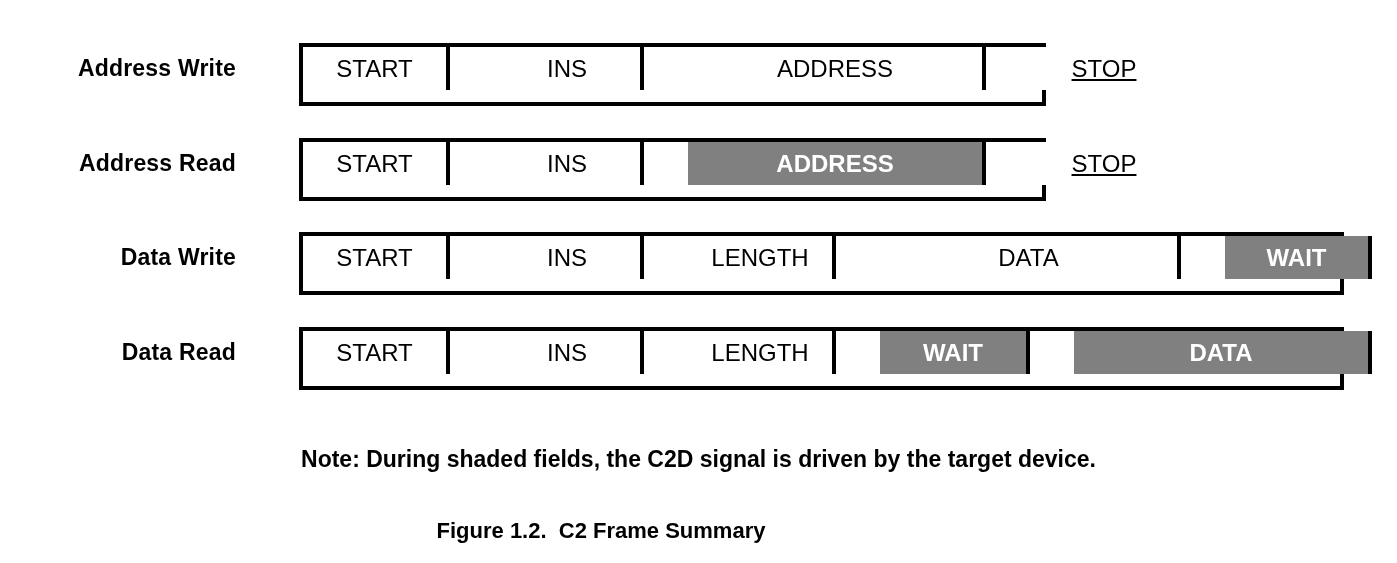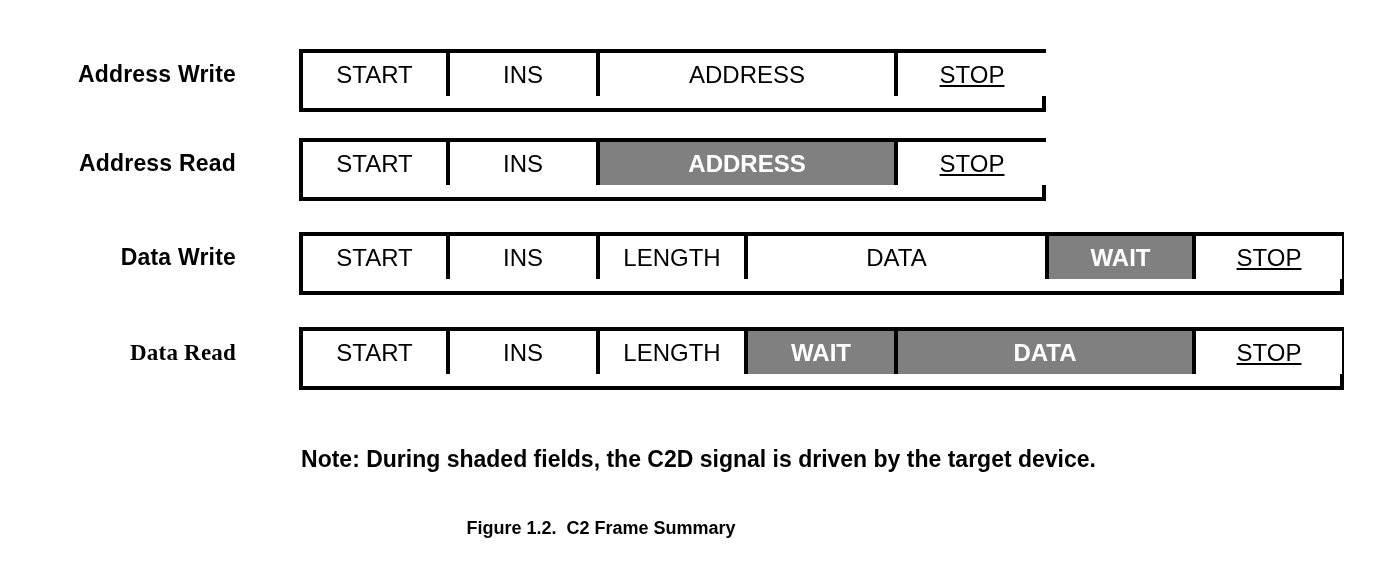--- a/index.html
+++ b/index.html
@@ -41,20 +41,21 @@
   }
   .frame-strip {
     position: absolute;
     top: 0;
     height: 63px;
     box-sizing: border-box;
     border: 4px solid #000000;
     background: #ffffff;
     display: flex;
     flex-direction: row;
+    gap: 44px;
   }
   .field {
     box-sizing: border-box;
     height: 43px;
     display: flex;
     align-items: center;
     justify-content: center;
     font-size: 24px;
     white-space: nowrap;
     border-right: 4px solid #000000;
@@ -81,32 +82,32 @@
     text-align: center;
     font-size: 23px;
     font-weight: bold;
     white-space: nowrap;
   }
   .figure-caption {
     position: absolute;
     left: 0;
     width: 1202px;
     text-align: center;
-    font-size: 18px;
+    font-size: 22px;
     font-weight: bold;
     white-space: pre;
   }
 </style>
 </head>
 <body style="background: rgb(255, 255, 255);">
 
 <div id="figure-root">
 
   <div id="rows-container">
-      <div class="frame-row" style="left: 0px; top: 49px; width: 1397px;">
+      <div class="frame-row" style="left: 0px; top: 43px; width: 1397px;">
         <div class="row-label" style="right: 1161px;">Address Write</div>
         <div class="frame-strip" style="left: 299px; width: 747px;">
           <div class="field" style="width: 147px; flex: 0 0 147px;">START</div>
           <div class="field" style="width: 150px; flex: 0 0 150px;">INS</div>
           <div class="field" style="width: 298px; flex: 0 0 298px;">ADDRESS</div>
           <div class="field last" style="width: 148px; flex: 0 0 148px;">STOP</div>
         </div>
       </div>
       <div class="frame-row" style="left: 0px; top: 138px; width: 1397px; border-radius: 24px;">
         <div class="row-label" style="right: 1161px;">Address Read</div>
@@ -122,21 +123,21 @@
         <div class="frame-strip" style="left: 299px; width: 1045px;">
           <div class="field" style="width: 147px; flex: 0 0 147px;">START</div>
           <div class="field" style="width: 150px; flex: 0 0 150px;">INS</div>
           <div class="field" style="width: 148px; flex: 0 0 148px;">LENGTH</div>
           <div class="field" style="width: 301px; flex: 0 0 301px;">DATA</div>
           <div class="field shaded" style="width: 147px; flex: 0 0 147px;">WAIT</div>
           <div class="field last" style="width: 146px; flex: 0 0 146px;">STOP</div>
         </div>
       </div>
       <div class="frame-row" style="left: 0px; top: 327px; width: 1397px;">
-        <div class="row-label" style="right: 1161px; font-family: Liberation Serif, serif;">Data Read</div>
+        <div class="row-label" style="right: 1161px;">Data Read</div>
         <div class="frame-strip" style="left: 299px; width: 1045px;">
           <div class="field" style="width: 147px; flex: 0 0 147px;">START</div>
           <div class="field" style="width: 150px; flex: 0 0 150px;">INS</div>
           <div class="field" style="width: 148px; flex: 0 0 148px;">LENGTH</div>
           <div class="field shaded" style="width: 150px; flex: 0 0 150px;">WAIT</div>
           <div class="field shaded" style="width: 298px; flex: 0 0 298px;">DATA</div>
           <div class="field last" style="width: 146px; flex: 0 0 146px;">STOP</div>
         </div>
       </div>
     </div>

